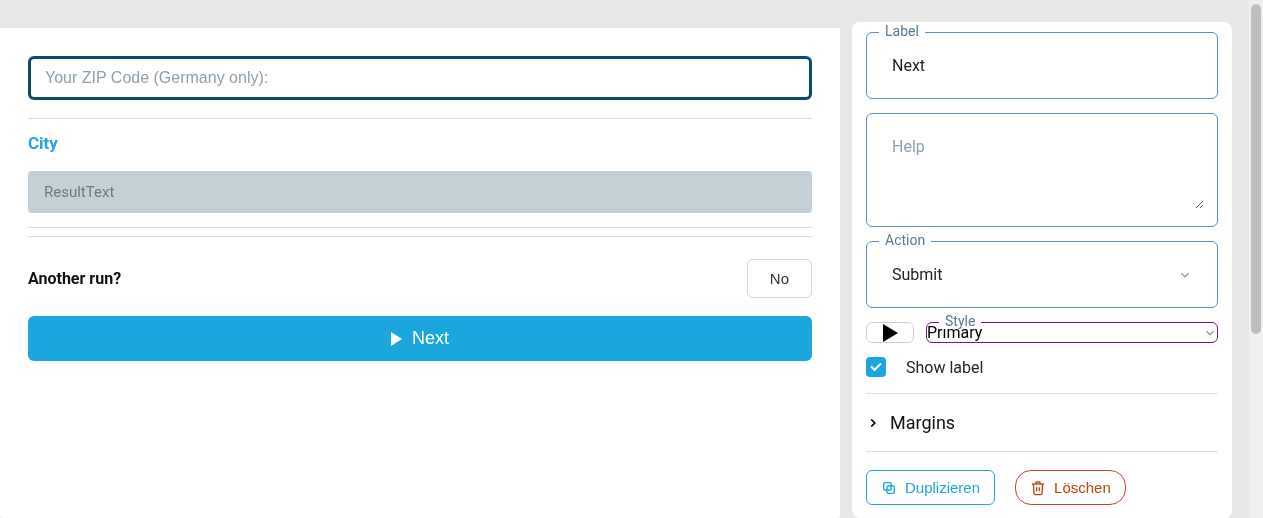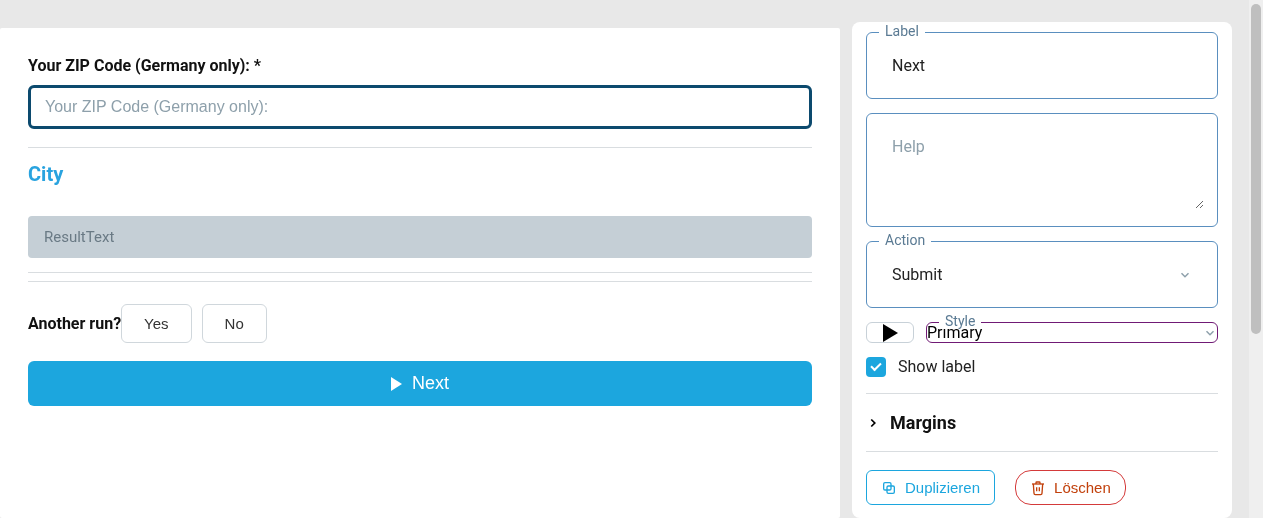--- a/index.html
+++ b/index.html
@@ -42,42 +42,43 @@
   }
   .text-input::placeholder { color: #8ea0ab; }
   .thin-rule {
     border: none;
     border-top: 1px solid #d9dde0;
     margin: 18px 0 14px 0;
   }
   .city-label {
     color: #29a3df;
     font-weight: 700;
-    font-size: 20px;
-    margin-bottom: 30px;
+    font-size: 17px;
+    margin-bottom: 18px;
   }
   .result-box {
     background: #c5cfd6;
     border-radius: 4px;
     padding: 12px 16px;
     color: #6a7a85;
     font-size: 15px;
   }
   .double-rule {
     margin-top: 14px;
     margin-bottom: 22px;
   }
   .double-rule hr {
     border: none;
     border-top: 1px solid #d9dde0;
   }
   .double-rule hr + hr { margin-top: 8px; }
   .another-row {
     display: flex;
     align-items: center;
+    justify-content: space-between;
     margin-bottom: 18px;
   }
   .another-label {
     font-weight: 700;
     font-size: 16px;
     color: #111;
   }
   .yn-group { display: flex; gap: 10px; }
   .yn-btn {
     background: #fff;
@@ -226,22 +227,22 @@
     top: -10px;
     left: 12px;
     background: #fff;
     padding: 0 6px;
     font-size: 14px;
     color: #5a7a93;
   }
 
   .check-row {
     display: flex;
-    align-items: flex-start;
-    gap: 12px;
+    align-items: center;
+    gap: 20px;
     margin-bottom: 16px;
   }
   .checkbox {
     width: 20px; height: 20px;
     background: #1ca6de;
     border-radius: 4px;
     display: flex;
     align-items: center;
     justify-content: center;
     cursor: pointer;
@@ -260,21 +261,21 @@
     margin: 10px 0;
   }
   .collapse-row {
     display: flex;
     align-items: center;
     gap: 10px;
     padding: 8px 0;
     cursor: pointer;
   }
   .collapse-row .chev-right { display:flex; color:#000; }
-  .collapse-title { font-size: 18px; font-weight: 700; color: #111; }
+  .collapse-title { font-size: 18px; font-weight: 400; color: #111; }
 
   .footer-btns {
     display: flex;
     gap: 20px;
     margin-top: 18px;
   }
   .dup-btn {
     border: 1px solid #1ca6de;
     background: #fff;
     color: #1ca6de;
@@ -316,37 +317,35 @@
     border-radius: 5px;
   }
 </style>
 </head>
 <body>
 
 <div class="layout">
 
   <div class="form-panel">
 
-    <div class="field-label">Your ZIP Code (Germany only): *</div>
     <input class="text-input" type="text" placeholder="Your ZIP Code (Germany only):" style="">
 
     <hr class="thin-rule">
 
     <div class="city-label">City</div>
     <div class="result-box">ResultText</div>
 
     <div class="double-rule">
       <hr>
         <hr>
     </div>
 
     <div class="another-row">
       <div class="another-label">Another run?</div>
       <div class="yn-group">
-        <button class="yn-btn">Yes</button>
         <button class="yn-btn">No</button>
       </div>
     </div>
 
     <button class="next-btn">
       <span class="play-triangle-white"></span>
       <span>Next</span>
     </button>
 
   </div>

